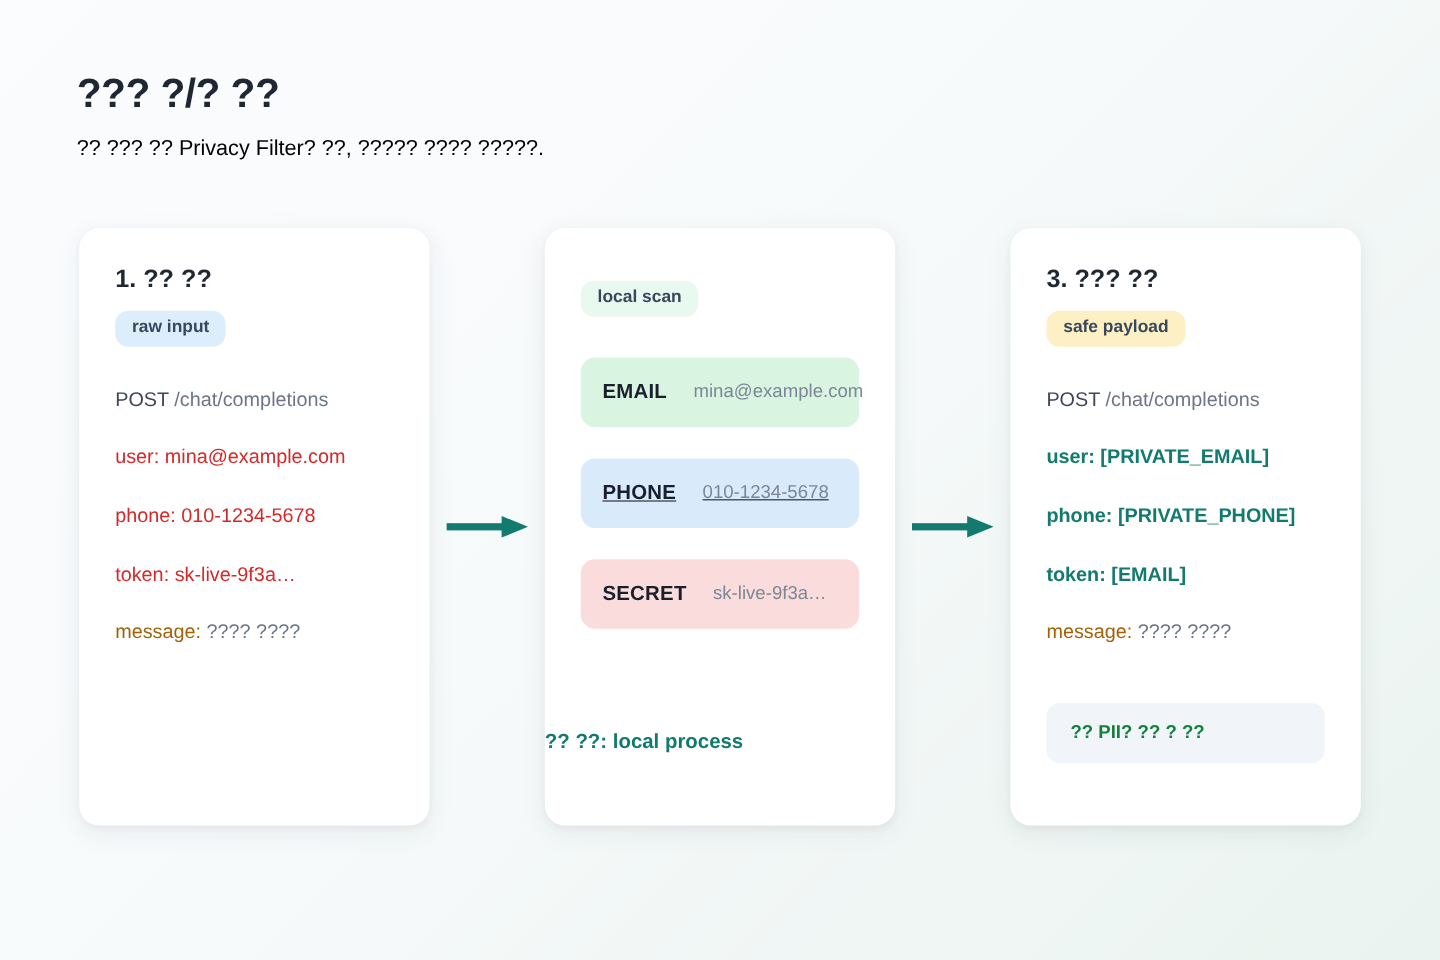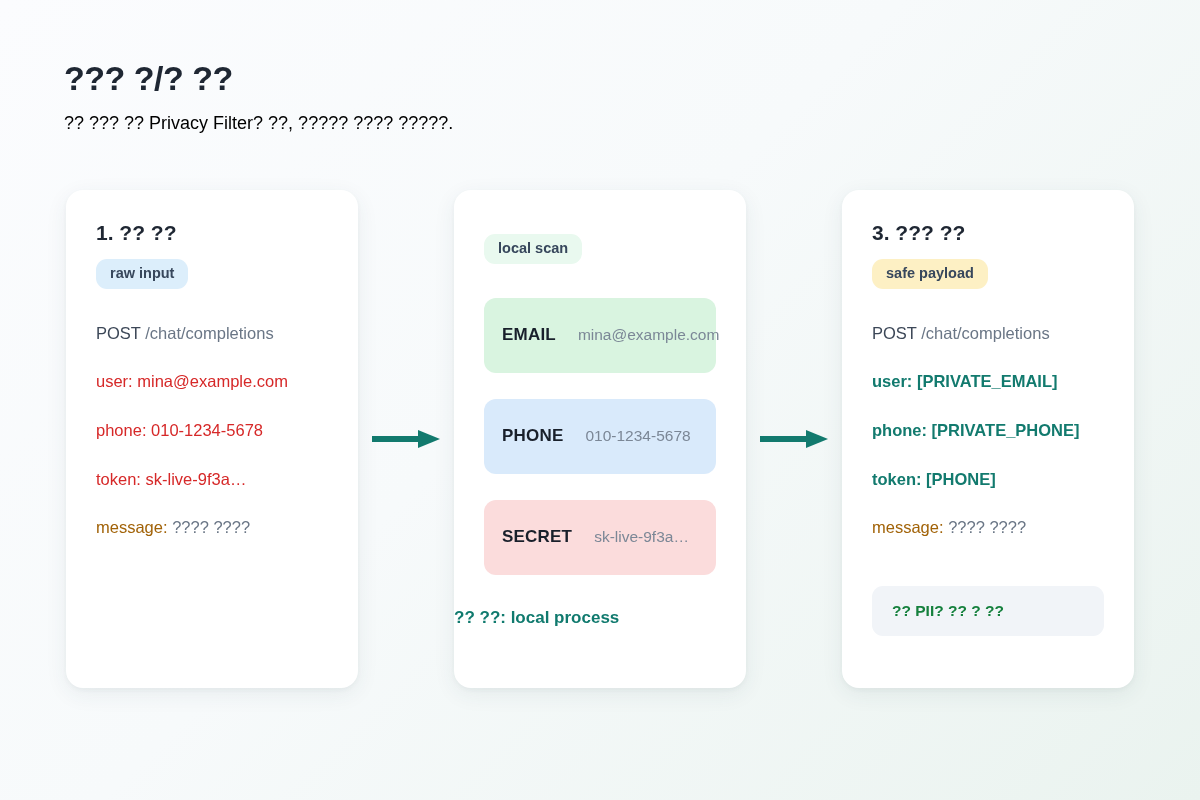--- a/index.html
+++ b/index.html
@@ -114,32 +114,32 @@
   .line.masked .val { color: #127a6e; font-weight: bold; }
 
   .line.plain .key { color: #a16207; }
   .line.plain .val { color: #6a7686; }
 
   
   .detections {
     margin-top: 34px;
   }
   .det-row {
-    height: 75px;
+    height: 58px;
     border-radius: 12px;
     display: flex;
     align-items: center;
     padding: 0 18px;
     margin-bottom: 26px;
     white-space: nowrap;
   }
   .det-row:last-child { margin-bottom: 0; }
 
   .det-row.email  { background: #d9f4e0; }
-  .det-row.phone  { background: #d9eafb; }
+  .det-row.phone  { background: #d9eafb; text-decoration: underline; }
   .det-row.secret { background: #fbdcdc; }
 
   .det-label {
     font-size: 17px;
     font-weight: bold;
     color: #19202b;
     letter-spacing: 0.2px;
     flex: 0 0 auto;
   }
   .det-value {
@@ -270,21 +270,21 @@
         <div class="line masked">
           <span class="key">user:</span>
           <span class="val">[PRIVATE_EMAIL]</span>
         </div>
         <div class="line masked">
           <span class="key">phone:</span>
           <span class="val">[PRIVATE_PHONE]</span>
         </div>
         <div class="line masked">
           <span class="key">token:</span>
-          <span class="val">[PHONE]</span>
+          <span class="val">[EMAIL]</span>
         </div>
         <div class="line plain">
           <span class="key">message:</span>
           <span class="val">???? ????</span>
         </div>
       </div>
 
       <div class="card-note-box">?? PII? ?? ? ??</div>
     </div>
 

